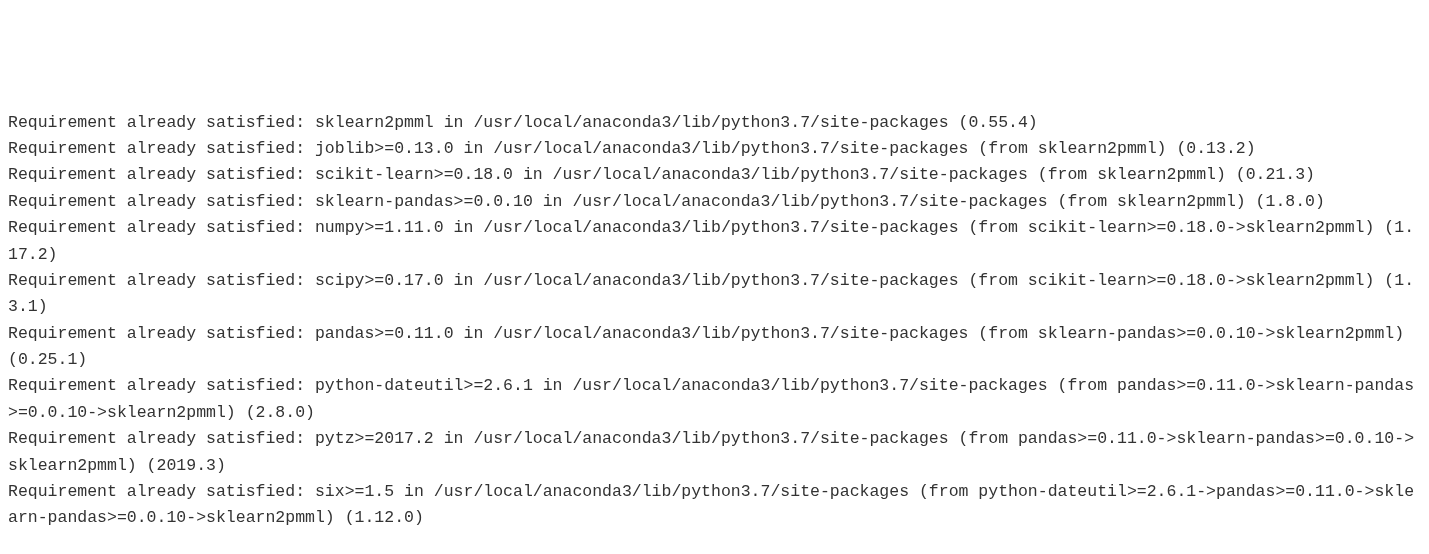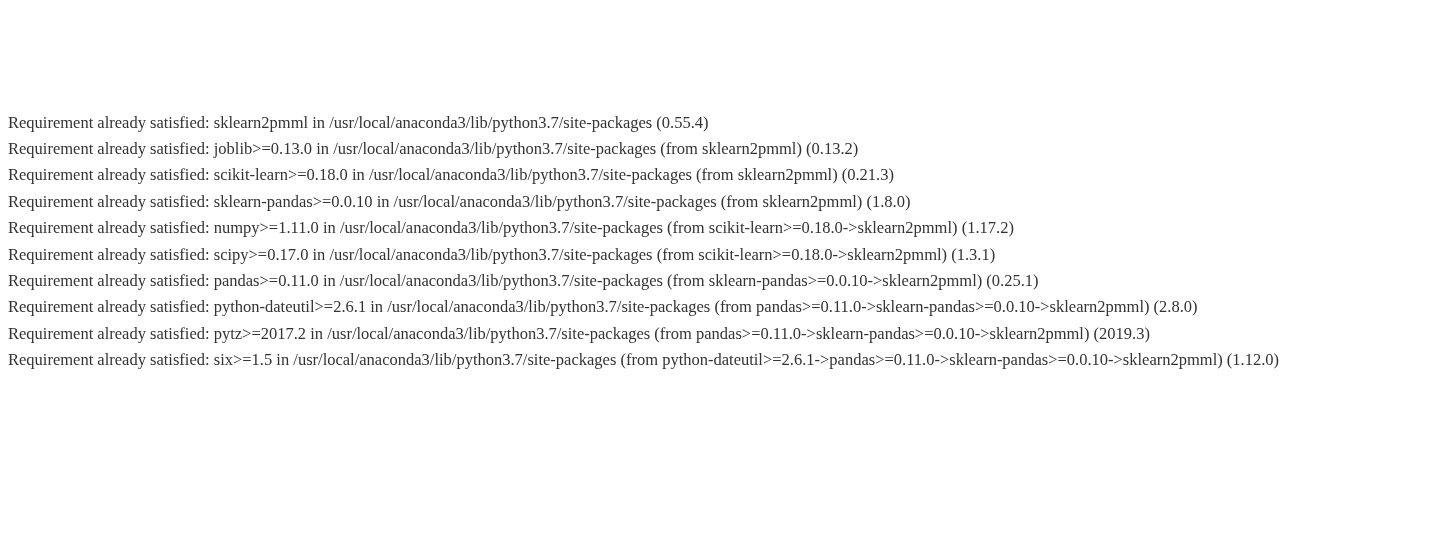--- a/index.html
+++ b/index.html
@@ -1,19 +1,18 @@
 <!DOCTYPE html>
 <html><head>
   <meta charset="utf-8">
   <style>
     * {
       margin: 0;
       padding: 0;
       box-sizing: border-box;
-      font-family: Liberation Serif, serif;
     }
     body {
       font-family: 'Consolas', 'Monaco', 'Courier New', monospace;
       font-size: 16.5px;
       line-height: 1.6;
       color: #333;
       background: #fff;
       padding: 4px 8px;
       white-space: pre-wrap;
       word-break: break-all;

